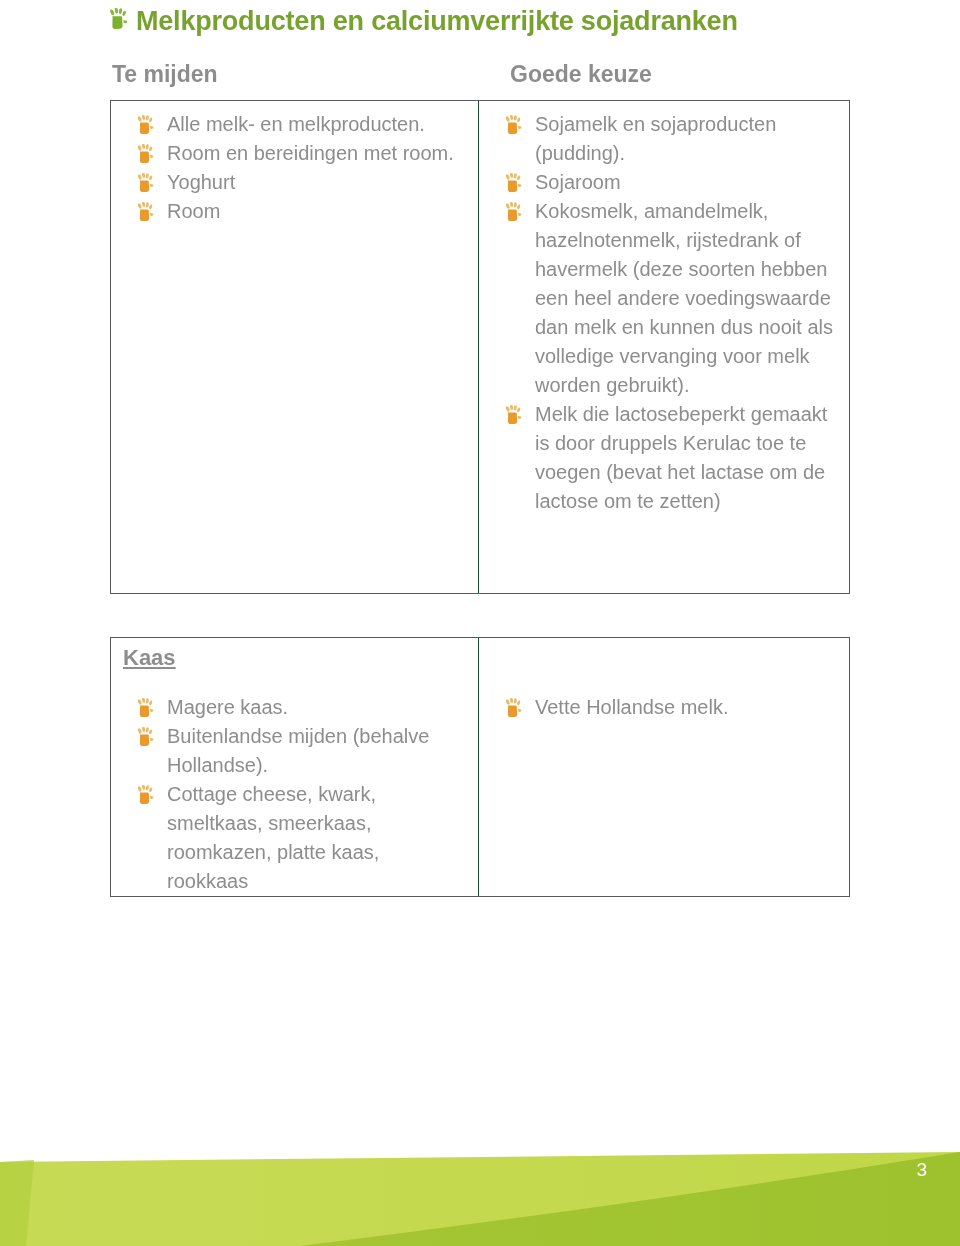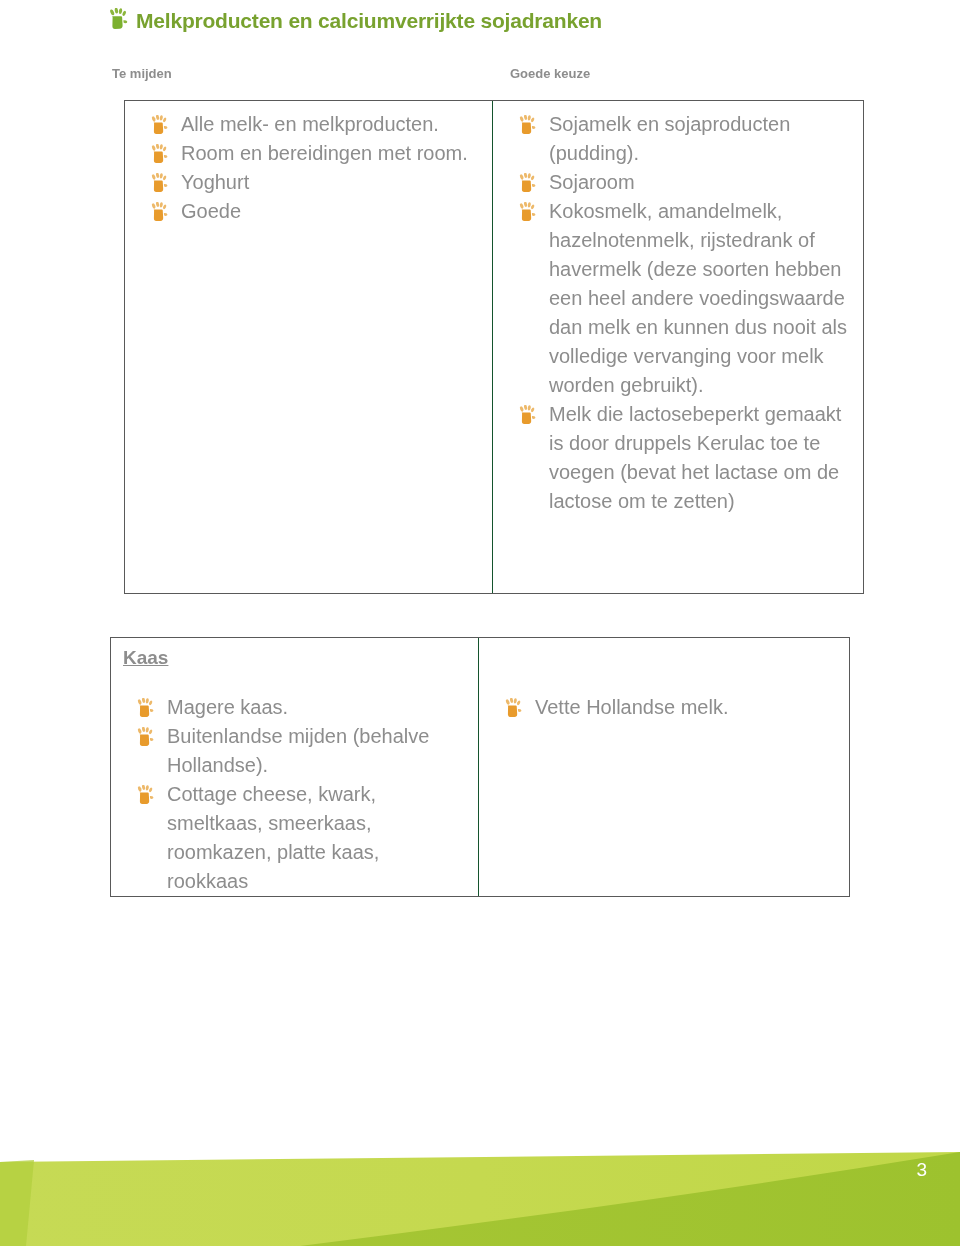--- a/index.html
+++ b/index.html
@@ -19,40 +19,40 @@
   
   .doc-title {
     position: absolute;
     left: 108px;
     top: 8px;
     display: flex;
     align-items: flex-start;
     gap: 8px;
   }
   .doc-title .title-text {
-    font-size: 21px;
+    font-size: 27px;
     font-weight: bold;
     color: #78a22f;
     letter-spacing: -0.2px;
     line-height: 26px;
     white-space: nowrap;
   }
 
   
   .paw {
     display: inline-block;
     position: relative;
     flex: 0 0 auto;
   }
   .paw svg { display: block; }
 
   
   .col-head {
     position: absolute;
-    font-size: 13px;
+    font-size: 23px;
     font-weight: bold;
     color: #8d8d8d;
     line-height: 24px;
     white-space: nowrap;
   }
   .col-head.left  { left: 112px; top: 62px; }
   .col-head.right { left: 510px; top: 62px; }
 
   
   .tbl {
@@ -61,29 +61,29 @@
     box-sizing: border-box;
     display: flex;
   }
   .tbl .cell {
     box-sizing: border-box;
     position: relative;
   }
   .tbl .cell.col-a { width: 368px; }
   .tbl .cell.col-b { width: 372px; border-left: 1px solid #14532d; }
 
-  #table-milk  { left: 124px; top: 100px;  width: 740px; height: 494px; }
+  #table-milk  { left: 110px; top: 100px;  width: 740px; height: 494px; }
   #table-cheese{ left: 110px; top: 637px;  width: 740px; height: 260px; }
 
   
   .section-label {
     position: absolute;
     left: 12px;
     top: 8px;
-    font-size: 19px;
+    font-size: 22px;
     font-weight: bold;
     color: #8d8d8d;
     text-decoration: underline;
     line-height: 24px;
   }
 
   
   ul.paw-list {
     list-style: none;
     margin: 0;
@@ -208,21 +208,21 @@
               <g fill="#edb96a">
                 <ellipse cx="4.2" cy="4.4" rx="1.7" ry="3.1" transform="rotate(-24 4.2 4.4)"></ellipse>
                 <ellipse cx="8.4" cy="2.6" rx="1.6" ry="3.0" transform="rotate(-9 8.4 2.6)"></ellipse>
                 <ellipse cx="12.5" cy="3.1" rx="1.6" ry="2.9" transform="rotate(9 12.5 3.1)"></ellipse>
                 <ellipse cx="16.2" cy="5.4" rx="1.5" ry="2.7" transform="rotate(26 16.2 5.4)"></ellipse>
               </g>
               <path d="M4.6 9.2 Q4.0 8.6 4.4 8.2 L13.1 8.2 Q14.0 8.2 14.1 9.1 L14.6 17.6 Q14.7 20.6 11.6 20.8 L7.0 20.9 Q4.3 20.9 4.4 18.0 Z" fill="#e89b2c"></path>
               <path d="M15.4 12.2 Q18.6 12.0 19.2 13.6 Q19.6 15.1 17.6 15.3 Q16.3 15.4 15.5 14.6 Z" fill="#edb96a"></path>
             </svg>
         </span>
-        <span>Goede</span>
+        <span>Room</span>
       </li>
     </ul>
   </div>
 
   <div class="cell col-b">
     <ul class="paw-list" id="list-good">
       <li>
         <span class="bullet-icon">
           <svg width="20" height="20" viewBox="0 0 20 22">
               <g fill="#edb96a">

